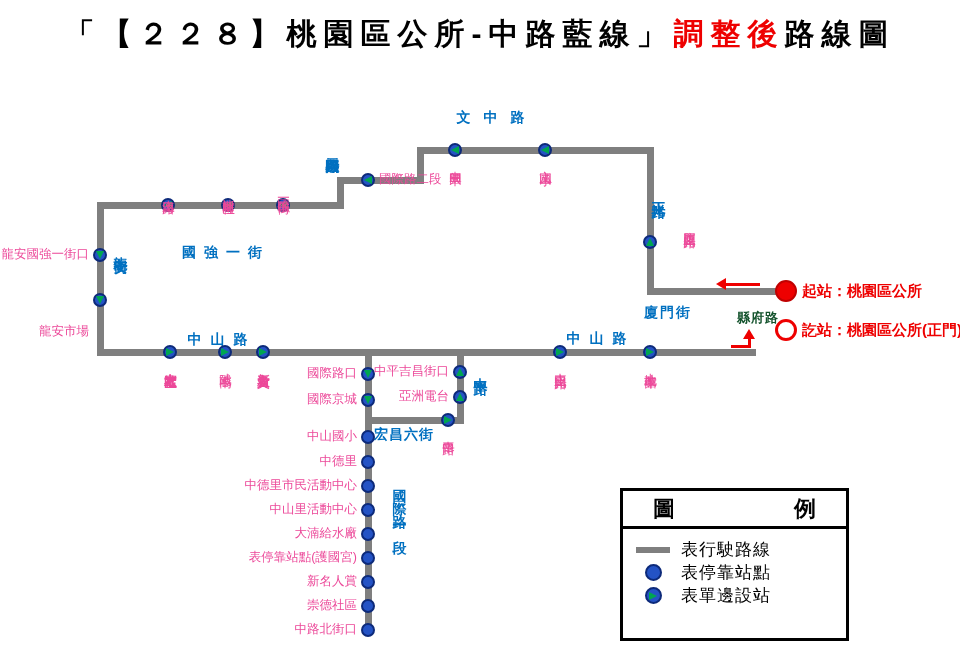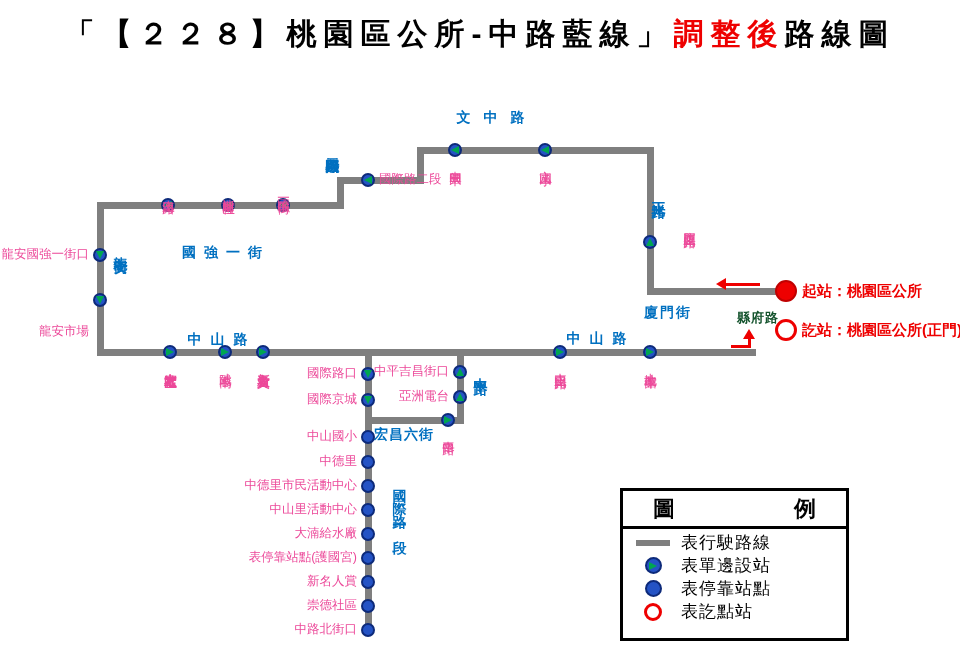--- a/index.html
+++ b/index.html
@@ -37,21 +37,21 @@
 
   .redline { z-index:6; }
   .ahead-left  { width:0;height:0;border:6px solid transparent;border-left:0;border-right:10px solid #ee0000; z-index:6; }
   .ahead-up    { width:0;height:0;border:6px solid transparent;border-top:0;border-bottom:10px solid #ee0000; z-index:6; }
 
   .legend { position:absolute; left:620px; top:488px; width:229px; height:153px;
             border:3px solid #000; background:#fff; z-index:7; }
   .legend-title { display:flex; justify-content:space-between; align-items:center;
                   padding:3px 30px 2px; font-size:22px; font-weight:bold; color:#000;
                   border-bottom:3px solid #000; }
-  .legend-rows { padding-top:2px;text-align:right; }
+  .legend-rows { padding-top:9px;text-align:right; }
   .legend-row { display:flex; align-items:center; height:23px; padding-left:8px; }
   .symwrap { width:44px; display:flex; justify-content:center; align-items:center; }
   .sym-line { width:34px; height:6px; background:#7f7f7f; }
   .sym-stop, .sym-oneside { width:17px; height:17px; border-radius:50%; background:#2453c5; border:2px solid #0d2a7a;
                             display:flex; align-items:center; justify-content:center; }
   .sym-start { width:18px; height:18px; border-radius:50%; background:#ee0000; border:2px solid #c00000; }
   .sym-end   { width:18px; height:18px; border-radius:50%; background:#fff; border:3px solid #ee0000; }
   .legend-label { font-size:17px; color:#000; margin-left:6px; letter-spacing:1px; white-space:nowrap; }
 </style>
 </head>
@@ -197,33 +197,27 @@
     </div>
     <div id="legend-items" class="legend-rows">
         <div class="legend-row">
           <span class="symwrap">
             <span class="sym-line"></span>
           </span>
           <span class="legend-label">表行駛路線</span>
         </div>
         <div class="legend-row">
           <span class="symwrap">
+            <span class="sym-stop"></span>
+          </span>
+          <span class="legend-label">表停靠站點</span>
+        </div>
+        <div class="legend-row">
+          <span class="symwrap">
             <span class="sym-oneside">
               <span class="arr arr-right"></span>
             </span>
           </span>
           <span class="legend-label">表單邊設站</span>
         </div>
-        <div class="legend-row">
-          <span class="symwrap">
-            <span class="sym-stop"></span>
-          </span>
-          <span class="legend-label">表停靠站點</span>
-        </div>
-        <div class="legend-row">
-          <span class="symwrap">
-            <span class="sym-end"></span>
-          </span>
-          <span class="legend-label">表訖點站</span>
-        </div>
       </div>
   </div>
 </div>
 
 </body></html>

